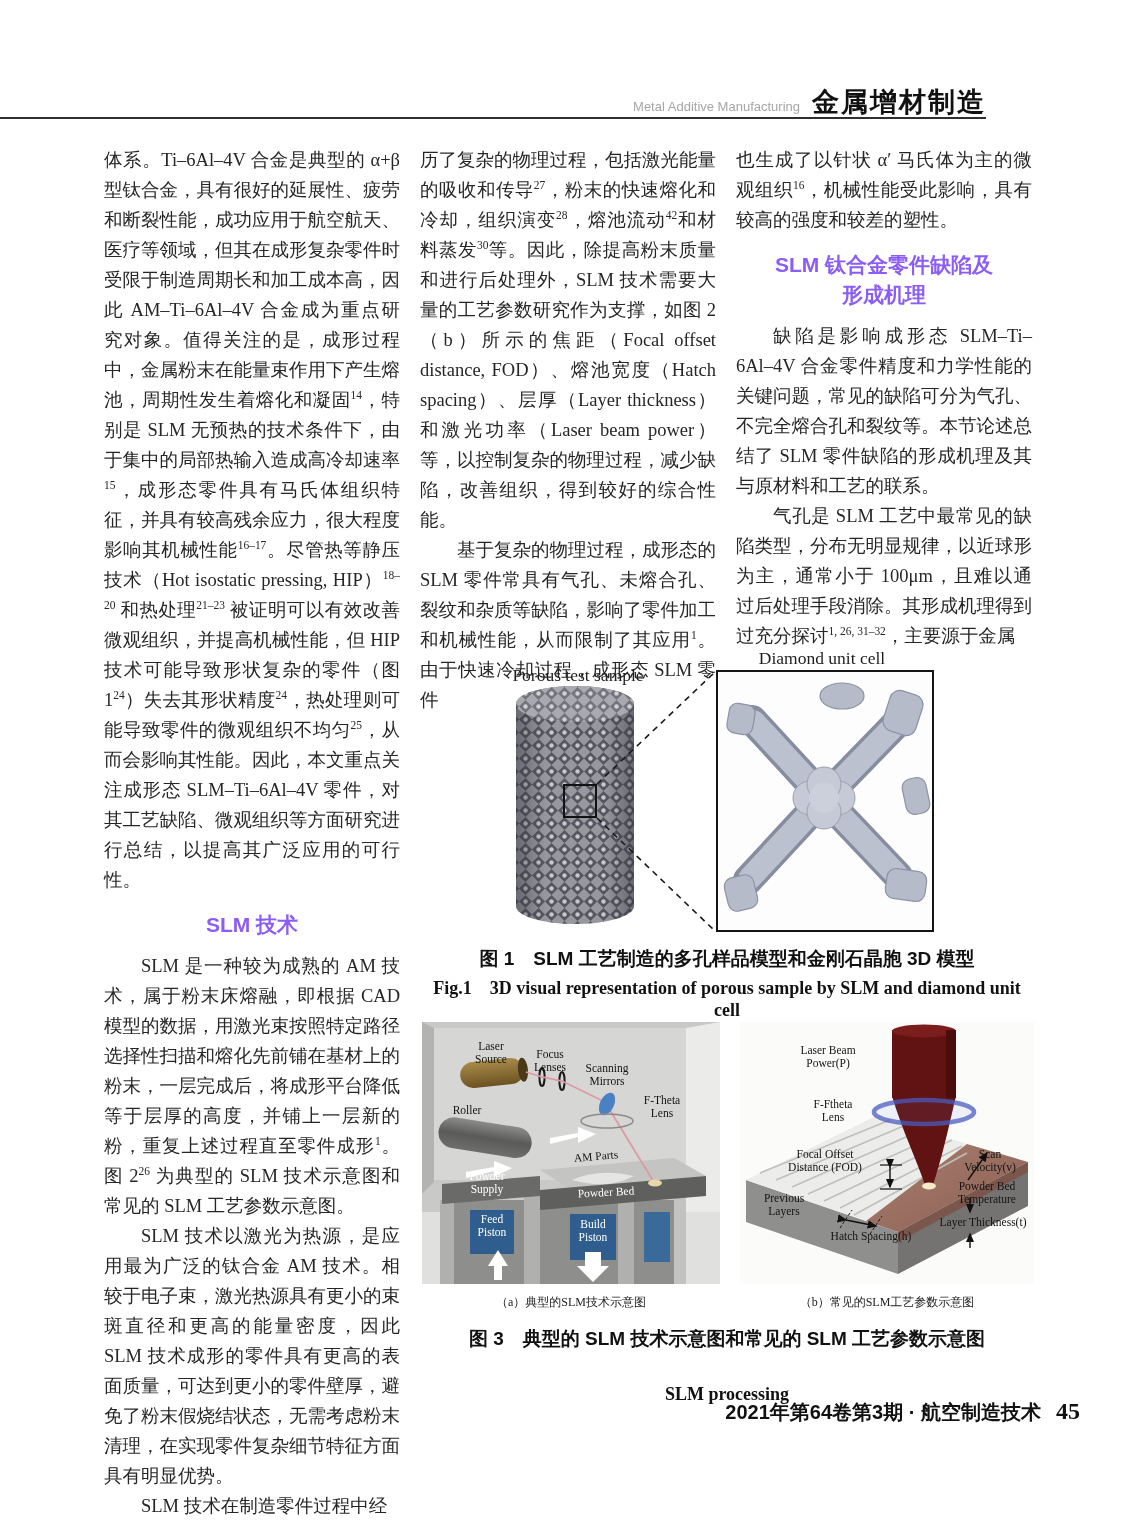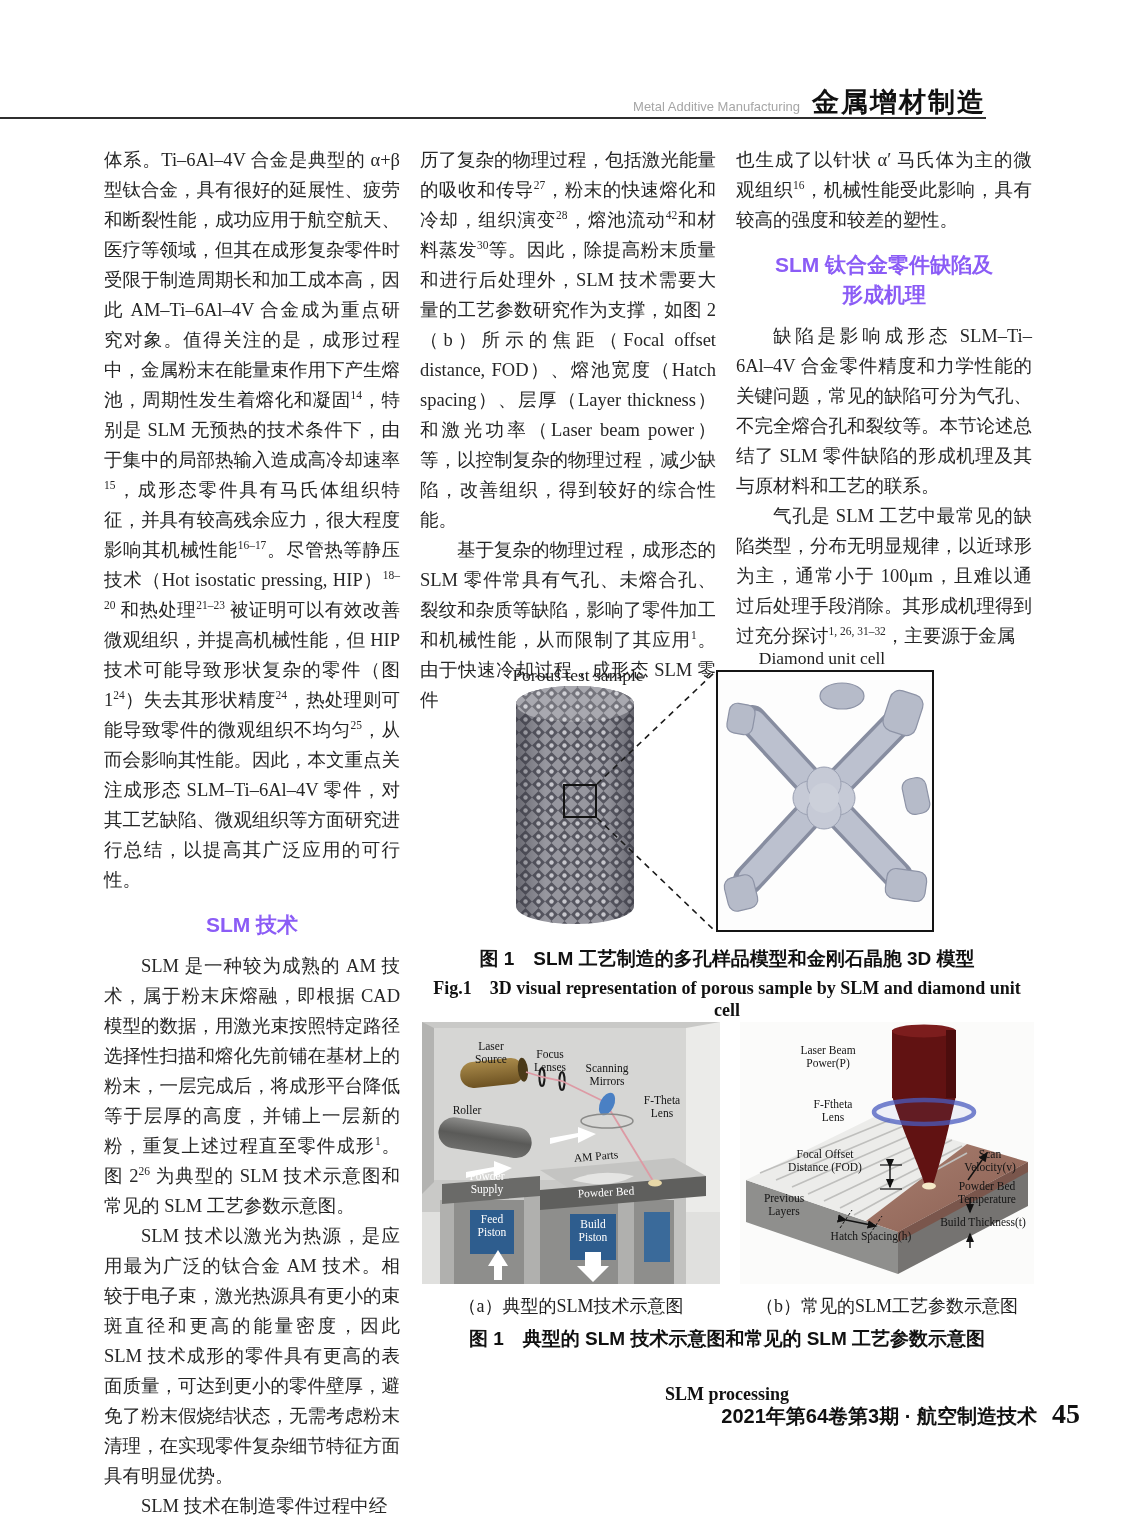--- a/index.html
+++ b/index.html
@@ -16,32 +16,32 @@
   .col p.cont{text-indent:0;}
   .col h2{font-family:"Liberation Sans","DejaVu Sans",sans-serif;font-size:21px;font-weight:700;color:#8b5cf6;
           text-align:center;margin:15px 0 11px 0;line-height:30px;white-space:pre-line;}
   sup{font-size:0.62em;vertical-align:super;line-height:0;}
   
   .fig{position:absolute;}
   .fig-label{position:absolute;font-size:17.5px;color:#1e1e1e;text-align:center;}
   .cap-zh{position:absolute;width:100%;text-align:center;font-family:"Liberation Sans","DejaVu Sans",sans-serif;
           font-size:19px;font-weight:700;color:#111;}
   .cap-en{position:absolute;width:100%;text-align:center;font-size:18px;font-weight:700;color:#111;}
-  .subcap{position:absolute;font-size:18px;color:#222;text-align:center;}
+  .subcap{position:absolute;font-size:12px;color:#222;text-align:center;}
   .unitbox{position:absolute;border:2.5px solid #141414;background:#fdfdfd;box-sizing:border-box;}
   .sq{position:absolute;border:2.5px solid #111;box-sizing:border-box;}
   .ov{position:absolute;left:0;top:0;pointer-events:none;}
   .schem{position:absolute;overflow:hidden;}
   .schem svg{position:absolute;left:0;top:0;}
   .slbl{position:absolute;font-size:11.5px;line-height:1.12;color:#141414;text-align:center;}
   .slbl.w{color:#fff;}
   
   .ftr{position:absolute;top:1398px;right:102px;display:flex;align-items:baseline;gap:15px;}
   .ftr .issue{font-family:"Liberation Sans","DejaVu Sans",sans-serif;font-size:20px;font-weight:700;color:#111;}
-  .ftr .pg{font-size:28px;font-weight:700;color:#111;}
+  .ftr .pg{font-size:24px;font-weight:700;color:#111;}
 </style>
 </head>
 <body>
 
 <div class="page">
 
   <div class="hdr">
     <span class="jen">Metal Additive Manufacturing</span><span class="jzh">金属增材制造</span>
   </div>
   <div class="hdr-rule"></div>
@@ -260,26 +260,26 @@
         <line x1="230" y1="176" x2="230" y2="190" stroke="#111" stroke-width="1.4" marker-end="url(#ah)"></line>
         <line x1="230" y1="226" x2="230" y2="212" stroke="#111" stroke-width="1.4" marker-end="url(#ah)"></line>
       </svg>
       <div class="slbl" style="left:46px;top:22px;width:84px;">Laser Beam Power(P)</div>
       <div class="slbl" style="left:62px;top:76px;width:62px;">F-Ftheta Lens</div>
       <div class="slbl" style="left:42px;top:126px;width:86px;">Focal Offset Distance (FOD)</div>
       <div class="slbl" style="left:212px;top:126px;width:76px;">Scan Velocity(v)</div>
       <div class="slbl" style="left:202px;top:158px;width:90px;">Powder Bed Temperature</div>
       <div class="slbl" style="left:8px;top:170px;width:72px;">Previous Layers</div>
       <div class="slbl" style="left:88px;top:208px;width:86px;">Hatch Spacing(h)</div>
-      <div class="slbl" style="left:198px;top:194px;width:90px;">Build Thickness(t)</div>
+      <div class="slbl" style="left:198px;top:194px;width:90px;">Layer Thickness(t)</div>
     </div>
 
     <div class="subcap" style="left:2px;top:274px;width:298px;">（a）典型的SLM技术示意图</div>
     <div class="subcap" style="left:320px;top:274px;width:294px;">（b）常见的SLM工艺参数示意图</div>
-    <div class="cap-zh" style="top:306px;">图 1　典型的 SLM 技术示意图和常见的 SLM 工艺参数示意图</div>
+    <div class="cap-zh" style="top:306px;">图 3　典型的 SLM 技术示意图和常见的 SLM 工艺参数示意图</div>
     <div class="cap-en" style="top:364px;">SLM processing</div>
   </div>
 
   <div class="ftr">
     <span class="issue">2021年第64卷第3期 · 航空制造技术</span>
     <span class="pg">45</span>
   </div>
 
 </div>
 

